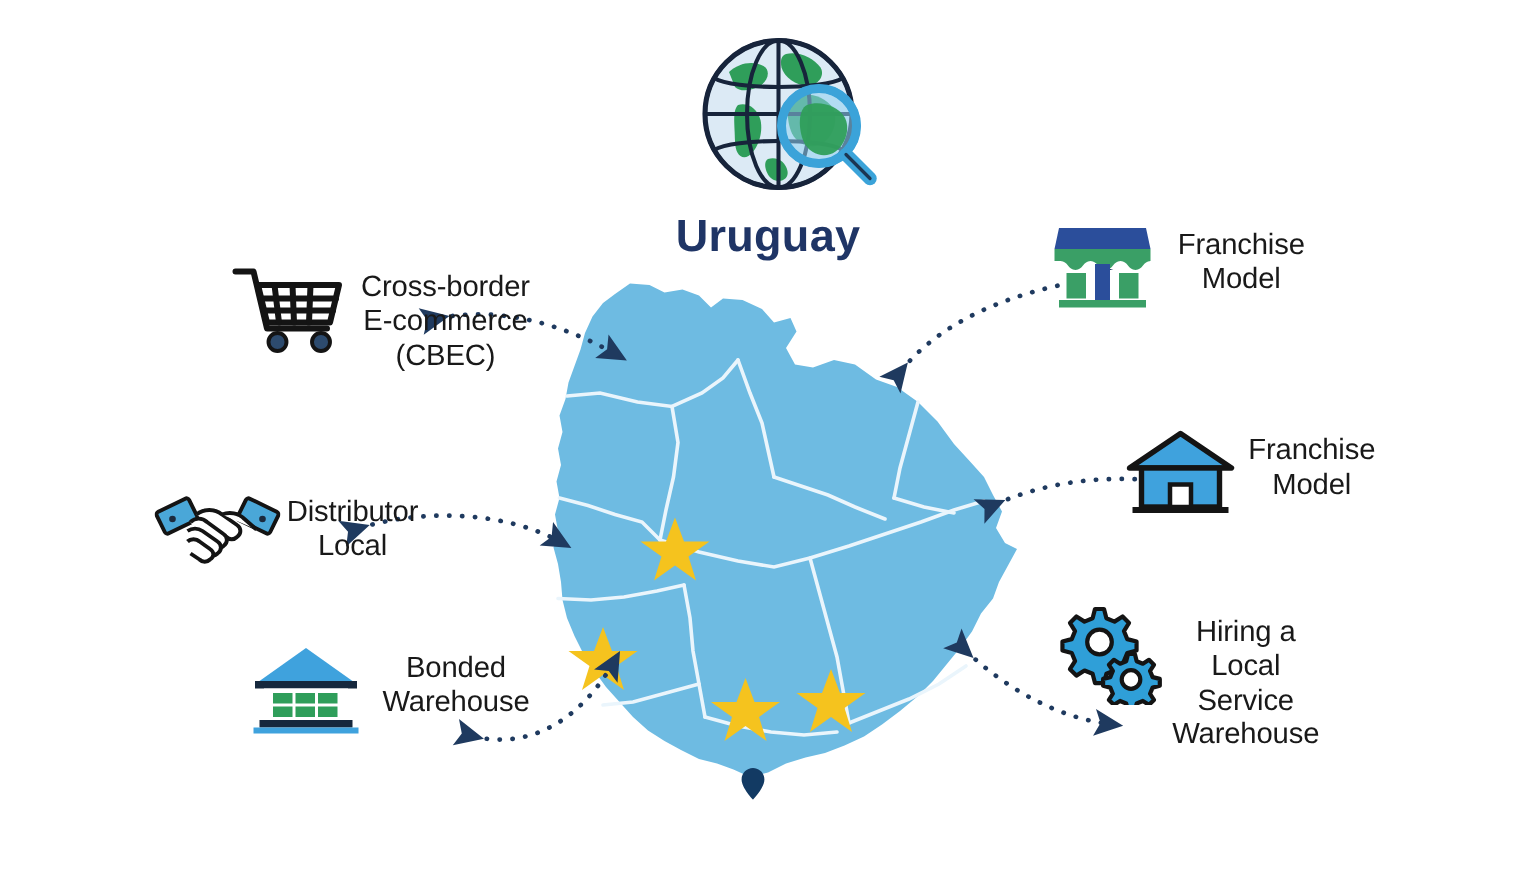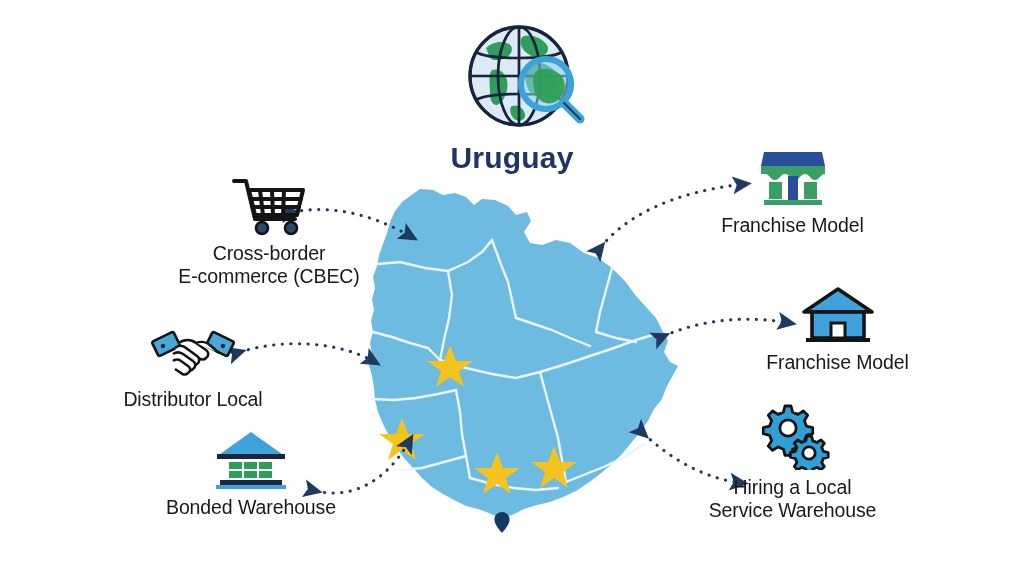--- a/index.html
+++ b/index.html
@@ -19,21 +19,21 @@
     position: absolute;
     inset: 0;
     width: 1024px;
     height: 585px;
   }
 
   
   .node {
     position: absolute;
     display: flex;
-    flex-direction: column;
+    flex-direction: row;
     text-align: center;
   }
   .node-icon {
     display: block;
     line-height: 0;
   }
   .node-label {
     font-size: 19.5px;
     line-height: 1.17;
     color: #191919;
@@ -59,25 +59,25 @@
   #map-layer, #arrow-layer {
     position: absolute;
     inset: 0;
     width: 1024px;
     height: 585px;
     pointer-events: none;
   }
 
   
   #node-globe      { left: 462px; top: 18px;  width: 126px; }
-  #node-cbec       { left: 164px; top: 174px; width: 210px; }
+  #node-cbec       { left: 152px; top: 174px; width: 210px; }
   #node-franchise1 { left: 700px; top: 146px; width: 185px; }
   #node-distrib    { left: 103px; top: 324px; width: 180px; }
   #node-franchise2 { left: 750px; top: 283px; width: 175px; }
-  #node-warehouse  { left: 151px; top: 428px; width: 200px; }
+  #node-warehouse  { left: 165px; top: 428px; width: 200px; }
   #node-hiring     { left: 700px; top: 404px; width: 185px; }
 </style>
 </head>
 <body>
 
 <div id="stage">
 
   <svg id="map-layer" viewBox="0 0 1024 585">
     <g>
       <path fill="#6ebbe2" d="M410,196 L420,189 L433,190 L443,195 L455,193 L466,197 L474,205 L482,199

